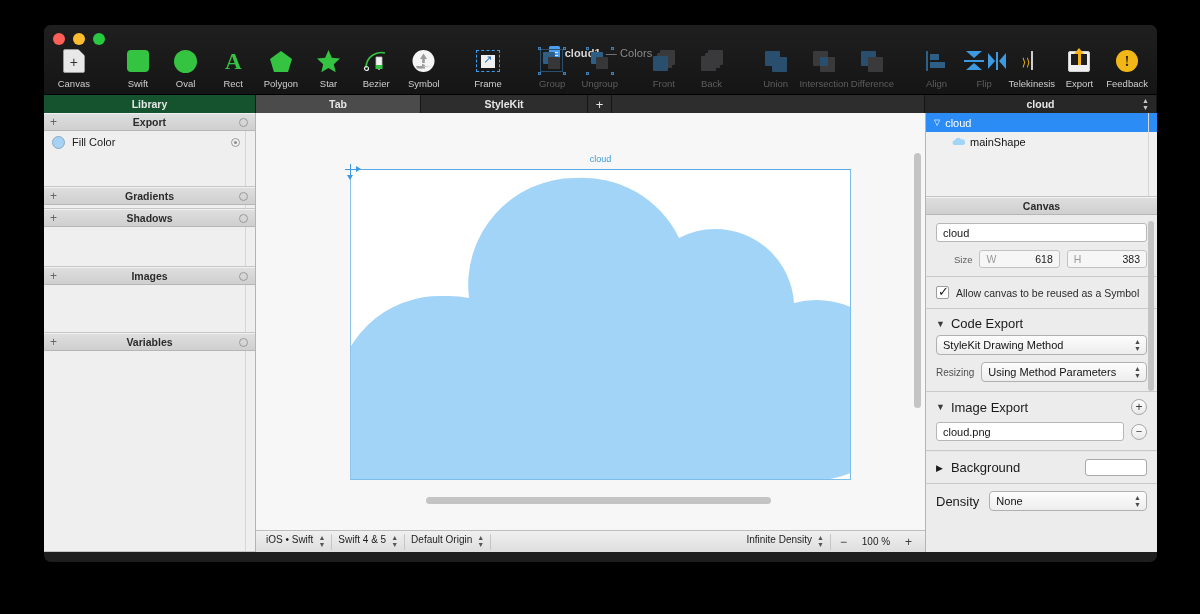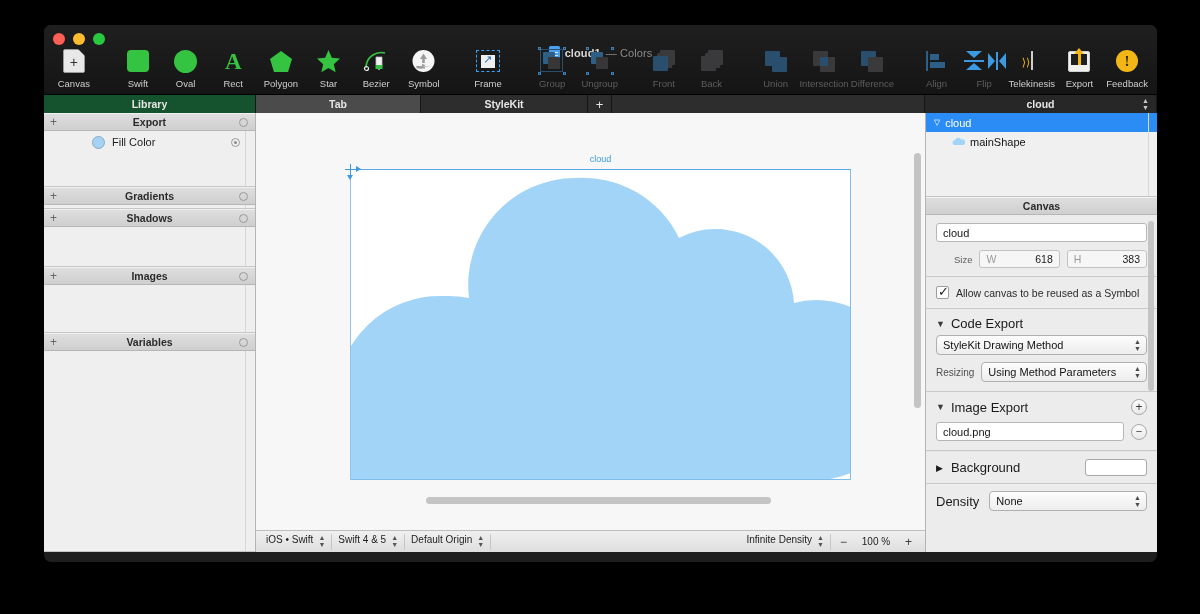--- a/index.html
+++ b/index.html
@@ -182,21 +182,21 @@
   .sechdr .ring {
     position: absolute; right: 7px; width: 9px; height: 9px;
     border: 1px solid #9a9a9a; border-radius: 50%;
   }
   .secbody { background: #efefef; border-bottom: 1px solid #c6c6c6; position: relative; }
   .secbody::after {
     content:""; position:absolute; right:9px; top:0; bottom:0; width:1px; background:#d6d6d6;
   }
   .coloritem {
     height: 22px; display: flex; align-items: center; gap: 7px;
-    padding: 0 8px; position: relative; margin-left: 40px;
+    padding: 0 8px; position: relative;
   }
   .swatch {
     width: 13px; height: 13px; border-radius: 50%;
     background: #a6d3f5; border: 1px solid #8aa9bf;
   }
   .coloritem .nm { font-size: 11px; color: #1c1c1c; }
   .coloritem .dot {
     position: absolute; right: 15px; width: 9px; height: 9px;
     border-radius: 50%; border: 1px solid #9a9a9a;
     display: flex; align-items: center; justify-content: center;

